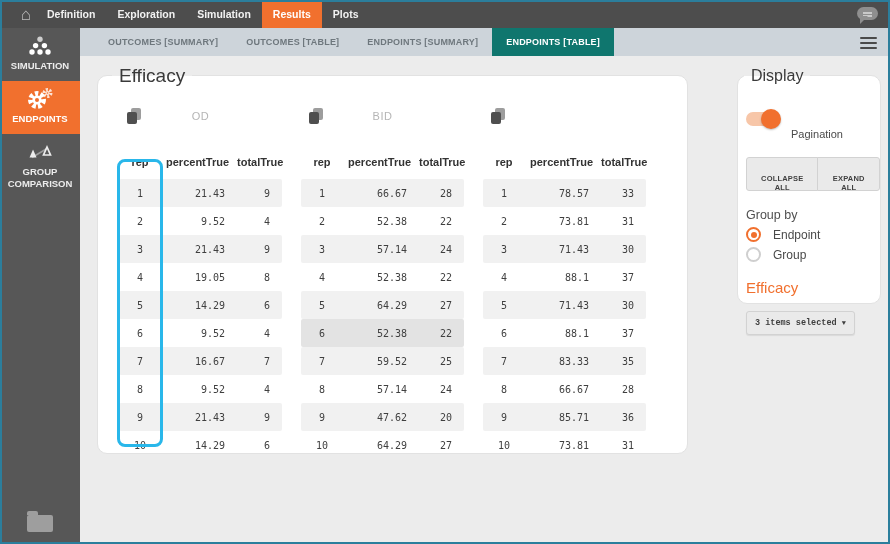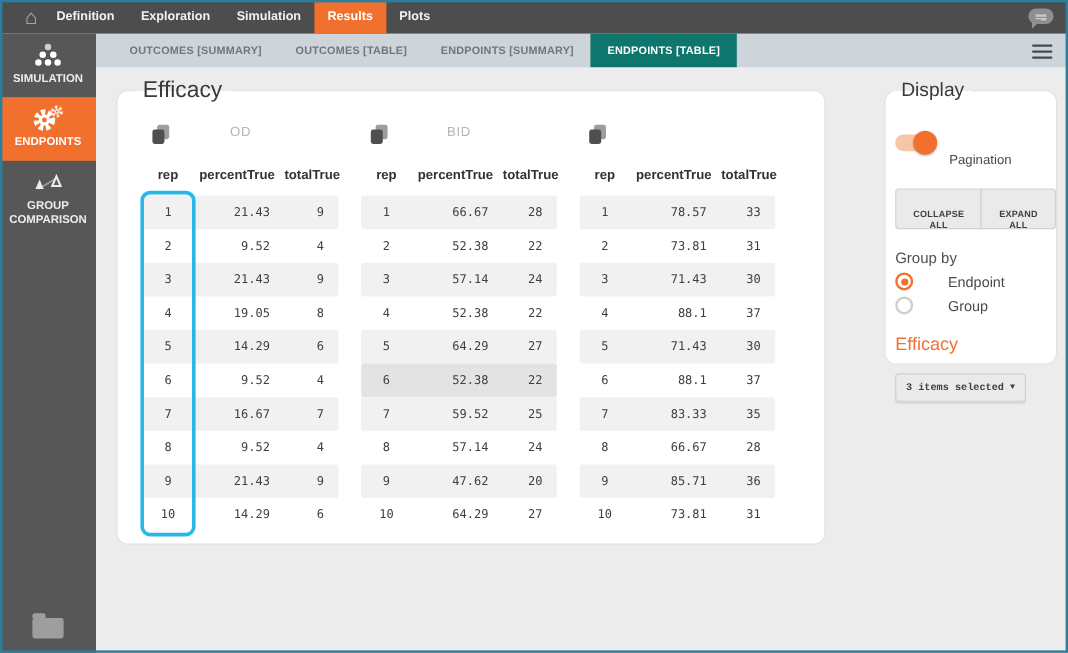--- a/index.html
+++ b/index.html
@@ -56,21 +56,21 @@
   .main-card{left:97px;top:75px;width:591px;height:379px;}
   .main-card .card-legend{font-size:19px;}
   .display-card{left:737px;top:75px;width:144px;height:229px;}
   .display-card .card-legend{font-size:16px;left:6px;}
 
   
   .mini-table{position:absolute;top:28px;width:163px;}
   .mini-table:nth-of-type(1){left:21px;}
   .mini-table:nth-of-type(2){left:203px;}
   .mini-table:nth-of-type(3){left:385px;}
-  .table-top{height:24px;display:flex;align-items:flex-start;position:relative;margin-bottom:12px;}
+  .table-top{height:24px;display:flex;align-items:center;position:relative;margin-bottom:28px;}
   .copy-icon{position:relative;width:15px;height:16px;margin-left:8px;cursor:pointer;}
   .copy-icon::before{content:'';position:absolute;right:1px;top:0;width:10px;height:12px;background:#9d9d9d;border-radius:2px;}
   .copy-icon::after{content:'';position:absolute;left:0;bottom:0;width:10px;height:12px;background:#4f4f4f;border-radius:2px;}
   .table-label{position:absolute;left:0;right:0;text-align:center;font-size:11px;color:#b5b5b5;letter-spacing:.5px;}
   .thead{display:grid;grid-template-columns:42px 76px 45px;height:18px;margin-bottom:5px;}
   .thead .cell{font-size:11px;font-weight:bold;color:#333;}
   .trow{display:grid;grid-template-columns:42px 76px 45px;height:28px;align-items:center;border-radius:2px;}
   .trow.odd{background:#f1f1f1;}
   .trow.hovered{background:#e3e3e3;}
   .trow .cell{font-family:"DejaVu Sans Mono",monospace;font-size:10px;color:#3f3f3f;}
@@ -88,21 +88,21 @@
   .toggle{position:relative;width:33px;height:14px;border-radius:7px;background:#f7c6a8;cursor:pointer;}
   .toggle .knob{position:absolute;right:-2px;top:-3px;width:20px;height:20px;border-radius:50%;
     background:var(--orange);box-shadow:0 1px 2px rgba(0,0,0,.25);}
   .toggle-label{font-size:11px;color:#4a4a4a;margin-top:30px;}
   .btn-group{display:flex;margin-top:17px;}
   .dp-btn{height:22px;padding:16px 7px;background:#eaeaea;border:1px solid #d2d2d2;color:#3f3f3f;
     font-size:7.5px;font-weight:bold;letter-spacing:.2px;font-family:inherit;cursor:pointer;}
   .dp-btn:first-child{border-radius:3px 0 0 3px;}
   .dp-btn:last-child{border-radius:0 3px 3px 0;margin-left:-1px;}
   .group-by-label{margin-top:17px;font-size:12.5px;color:#4f4f4f;}
-  .radio-row{display:flex;align-items:center;gap:29px;margin-top:5px;cursor:pointer;}
+  .radio-row{display:flex;align-items:center;gap:12px;margin-top:5px;cursor:pointer;}
   .radio{width:15px;height:15px;border-radius:50%;border:2px solid #cfcfcf;position:relative;background:#fff;flex:none;}
   .radio.on{border-color:var(--orange);}
   .radio.on::after{content:'';position:absolute;inset:2.5px;border-radius:50%;background:var(--orange);}
   .radio-label{font-size:12px;color:#4a4a4a;}
   .section-label{margin-top:17px;font-size:15px;color:var(--orange);}
   .dropdown{display:inline-flex;align-items:center;gap:5px;margin-top:15px;padding:6px 8px;
     background:#eaeaea;border:1px solid #d2d2d2;border-radius:3px;font-size:8.5px;font-weight:bold;
     color:#3f3f3f;font-family:Liberation Mono, monospace;cursor:pointer;box-shadow:0 1px 1px rgba(0,0,0,.08);}
   .caret{font-size:7px;color:#3f3f3f;line-height:6px;}
 </style>

